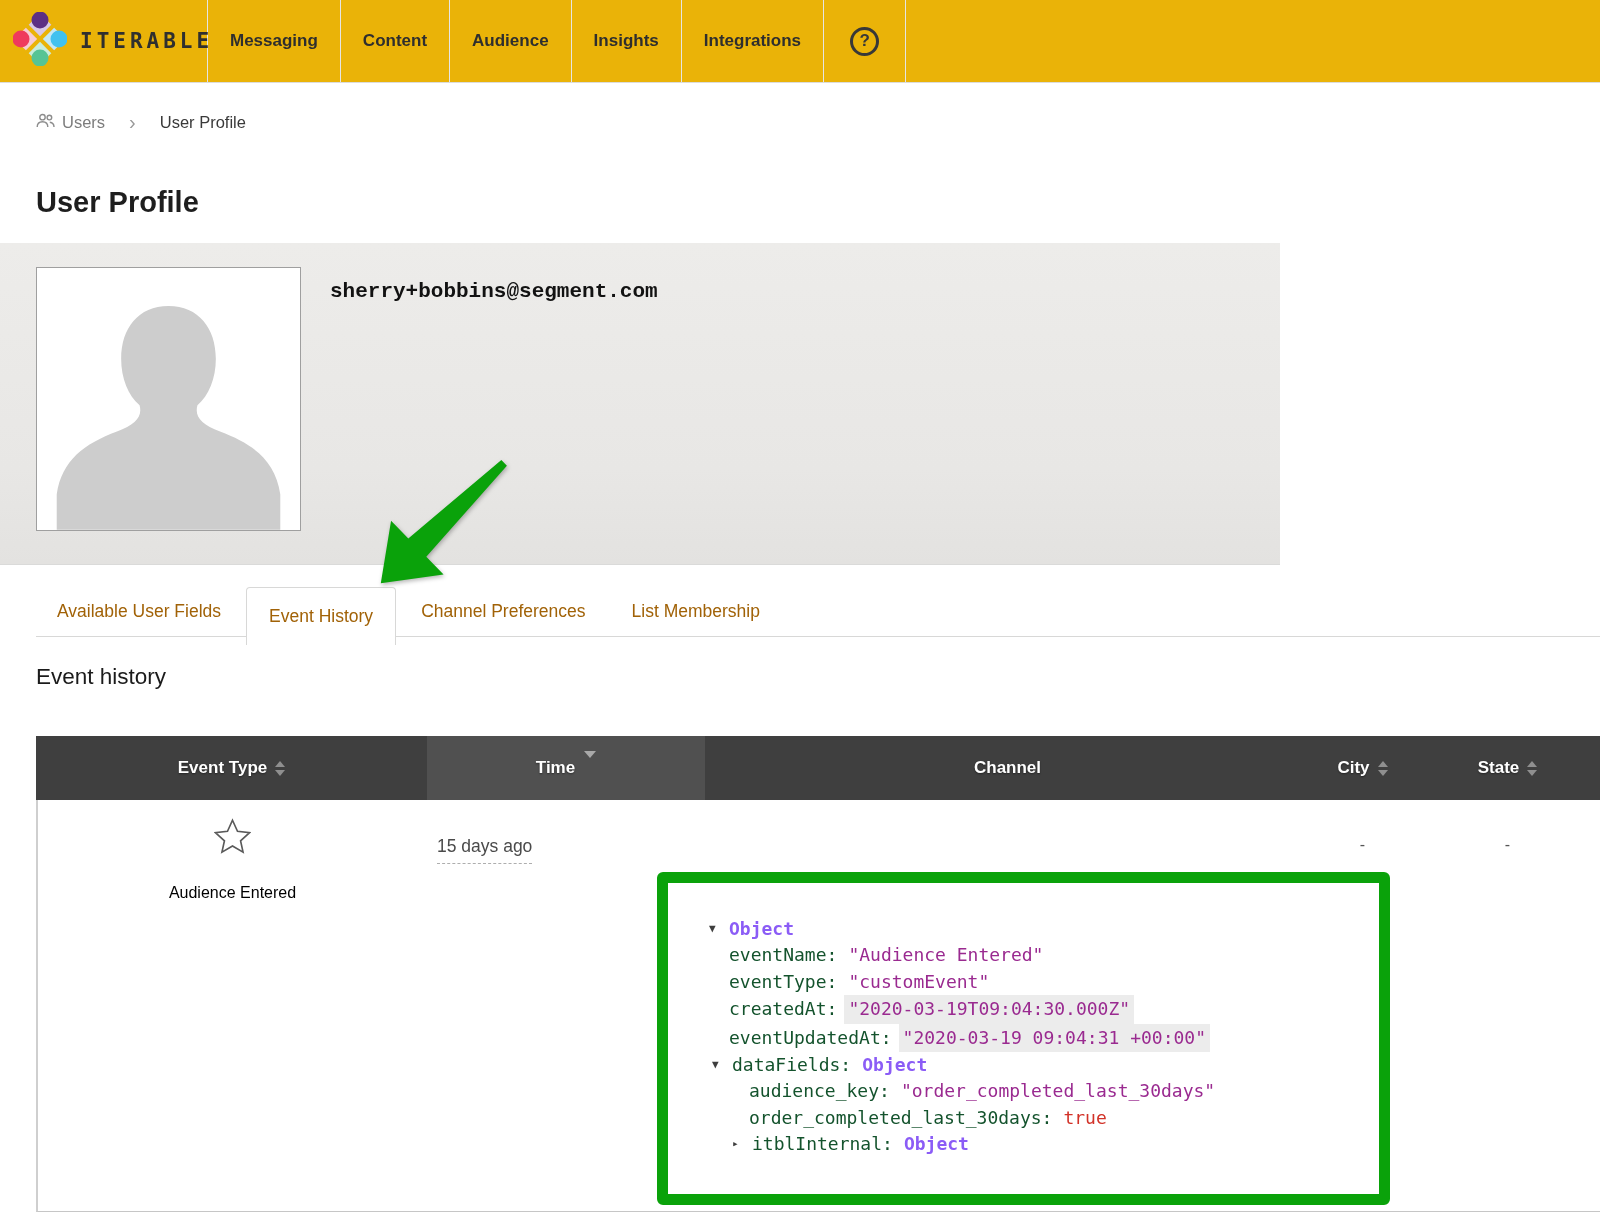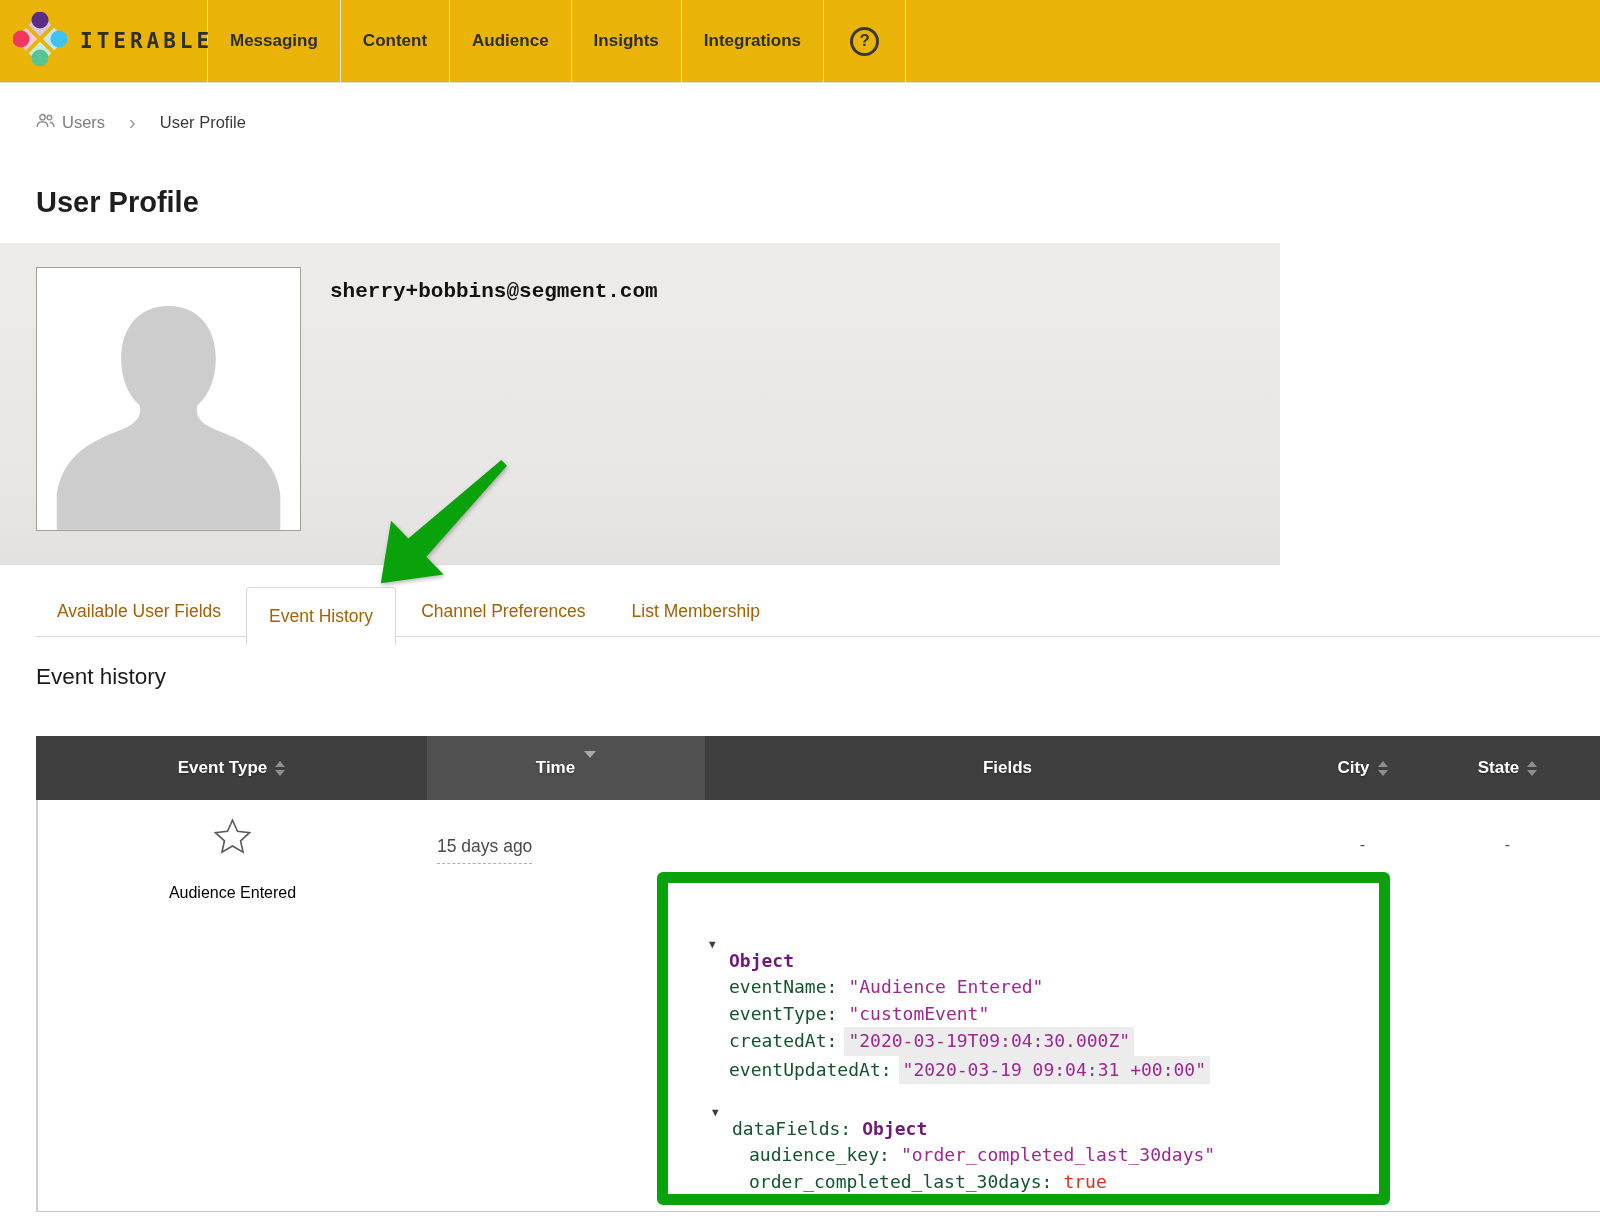--- a/index.html
+++ b/index.html
@@ -90,21 +90,21 @@
                padding:33px 10px 0 41px; z-index:5; overflow:hidden; }
   .jline { display:flex; align-items:baseline; font-family:"DejaVu Sans Mono", monospace;
            font-size:18px; line-height:26.4px; color:#1b1b1b; }
   .jline .tgl { width:20px; flex:0 0 20px; font-size:11px; color:#3e3e3e; cursor:pointer;
                 align-self:center; }
   .jline .k { color:#14532d; }
   .jline .v { margin-left:11px; }
   .jline .v.str  { color:#9a2a90; }
   .jline .v.hl   { background:#ececec; padding:1px 4px; margin-left:7px; }
   .jline .v.bool { color:#d23228; }
-  .jline .v.obj  { font-weight:700; color:#701a75;margin-top:32px; }
+  .jline .v.obj  { font-weight:700; color:#8b5cf6; }
   .jline.ind-keys { padding-left:20px; }
   .jline.ind-l1t  { padding-left:3px; }
   .jline.ind-l2   { padding-left:40px; }
   .jline.ind-l2t  { padding-left:23px; }
 </style>
 </head>
 <body>
 
 <div class="screen">
 
@@ -208,21 +208,21 @@
             <span class="tri-down"></span>
         </span>
       </div>
       <div class="th c2">
         <span>Time</span>
         <span class="sort-desc">
           <span class="tri-down"></span>
         </span>
       </div>
       <div class="th c3">
-        <span>Fields</span>
+        <span>Channel</span>
       </div>
       <div class="th c4">
         <span>City</span>
         <span class="sort-both">
           <span class="tri-up"></span>
             <span class="tri-down"></span>
         </span>
       </div>
       <div class="th c5">
         <span>State</span>

